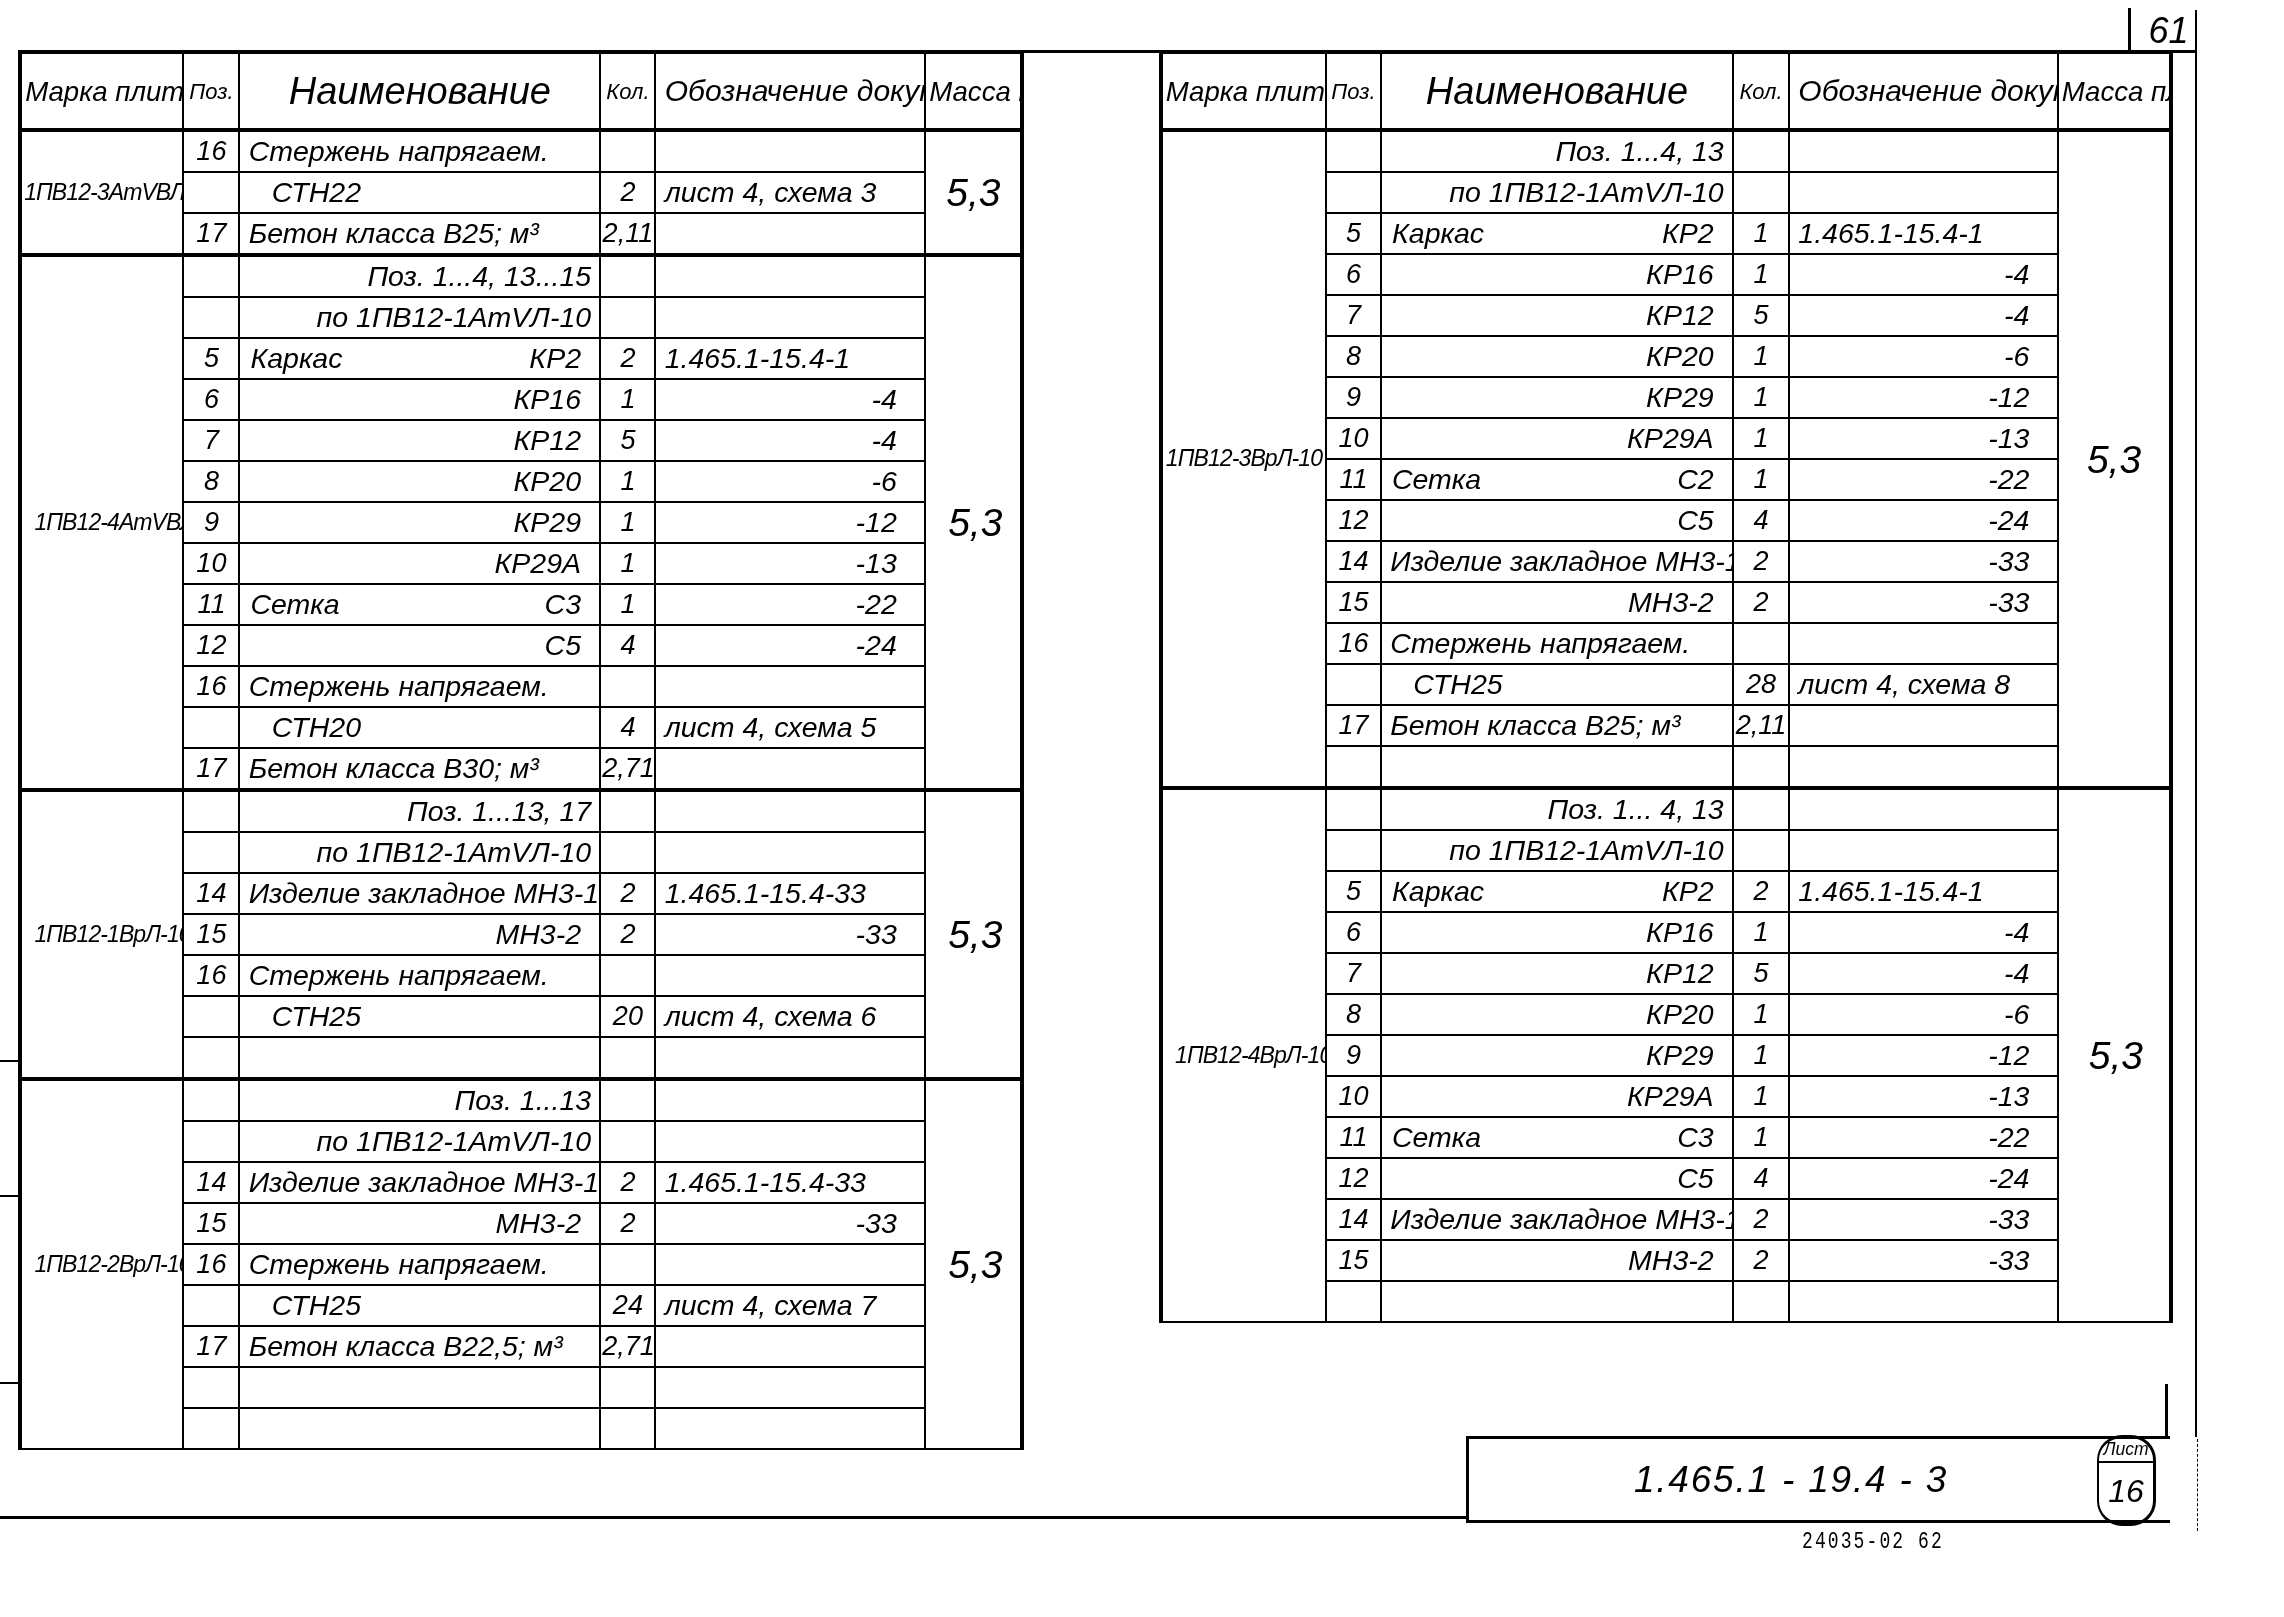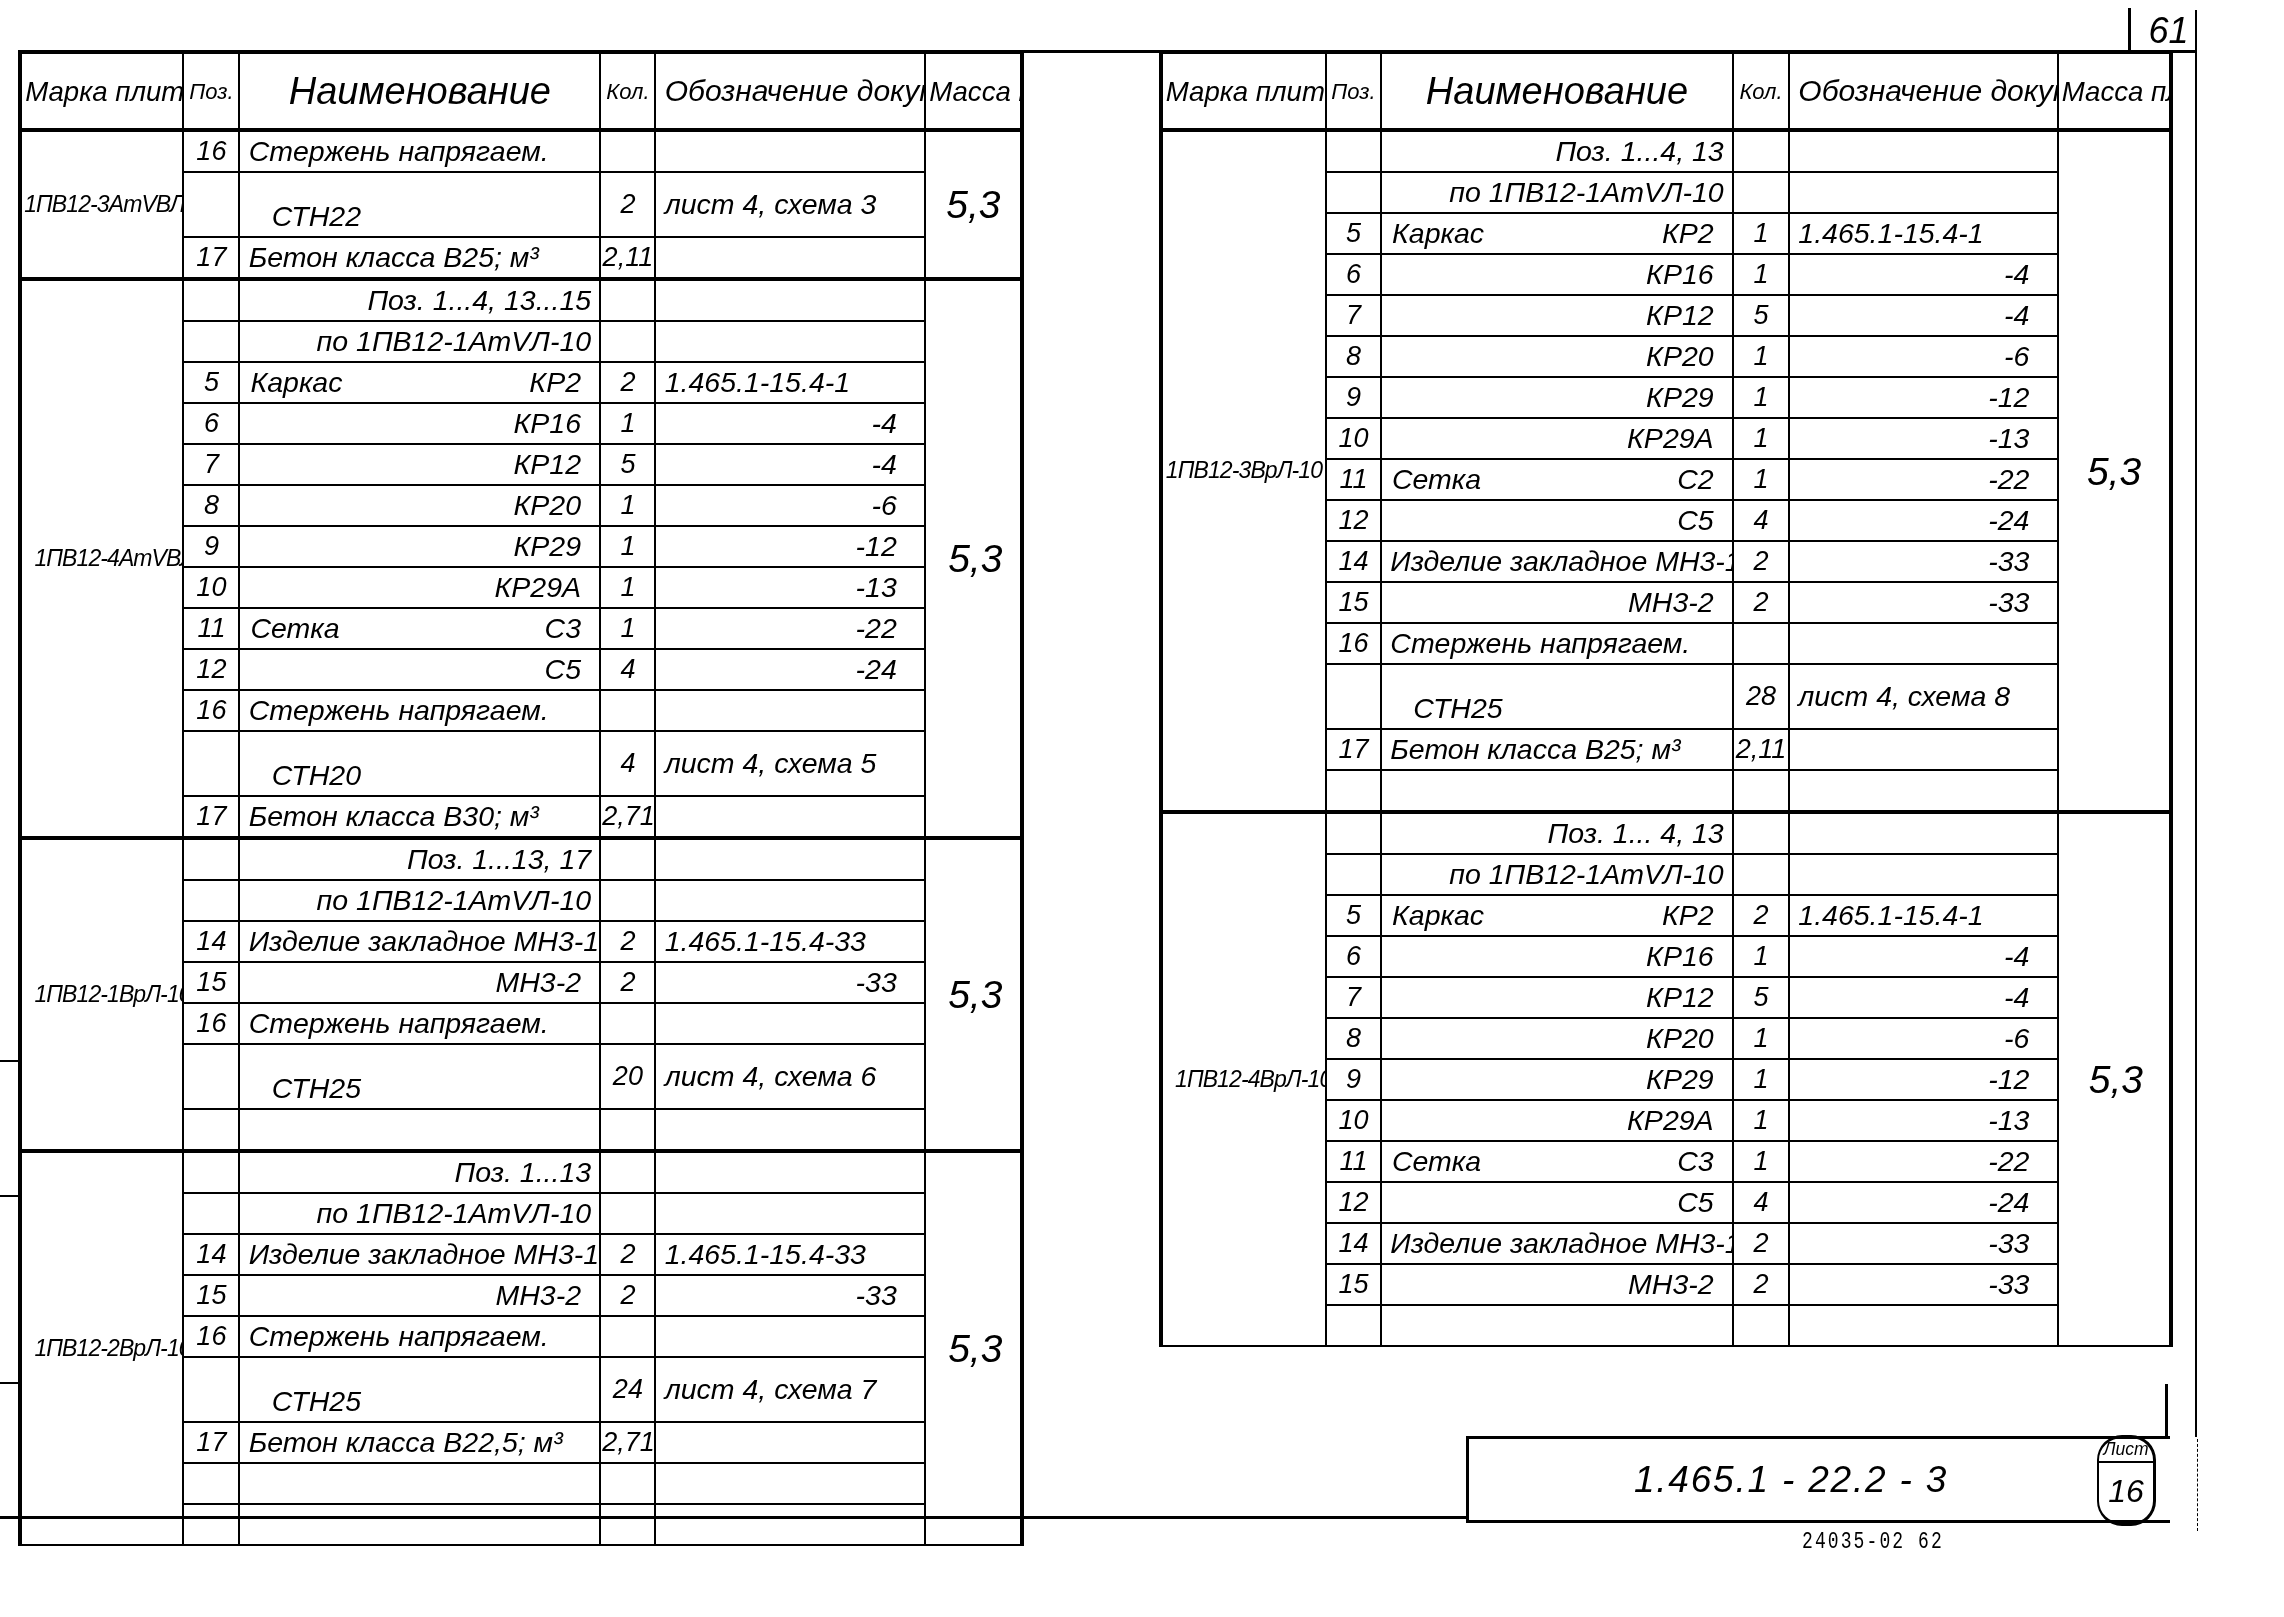--- a/index.html
+++ b/index.html
@@ -34,21 +34,21 @@
   td.c-pos { text-align: center; font-size: 27px; padding: 0 1.8px; }
   td.c-name { position: relative; }
   td.c-qty { text-align: center; font-size: 27px; padding: 0 0.9px; }
   td.c-doc { text-align: left; }
   td.c-doc.right { text-align: right; padding-right: 27.6px; }
   td.c-mass { text-align: center; font-size: 39px; }
 
   .name-main { position: absolute; left: 10px; top: 0; text-align: right; }
   .name-code { position: absolute; right: 18.4px; top: 0; }
   .name-center { display: block; text-align: right; }
-  .name-indent { display: block; padding-left: 23px; margin-top: 24px; }
+  .name-indent { display: block; padding-left: 23px; }
 
   
   .page-num-box { position: absolute; left: 2128px; top: 8px; width: 67px; height: 44px;
                   border-left: 3.2px solid #000; }
   .page-num { position: absolute; left: 17.5px; top: 1.8px; font-size: 36px; font-style: italic; }
 
   
   .stamp { position: absolute; left: 1466px; top: 1436px; width: 701px; height: 81px;
            border: 3.7px solid #000; border-right: none; }
   .stamp-code { position: absolute; left: 0; top: 0; width: 644px; height: 81px;
@@ -616,21 +616,21 @@
           <td class="c-name"><span class=""></span></td>
           <td class="c-qty"></td>
           <td class="c-doc"></td>
         </tr>
       </tbody>
   </table>
 
   <div class="vline" style="left:2165px; top:1384px; height:54px;"></div>
 
   <div class="stamp">
-    <div class="stamp-code">1.465.1 - 22.2 - 3</div>
+    <div class="stamp-code">1.465.1 - 19.4 - 3</div>
     <div class="stamp-sheet-box">
       <div class="stamp-sheet-label">Лист</div>
       <div class="stamp-sheet-num">16</div>
     </div>
   </div>
 
   <div class="archive-code">24035-02   62</div>
 </div>
 
 

